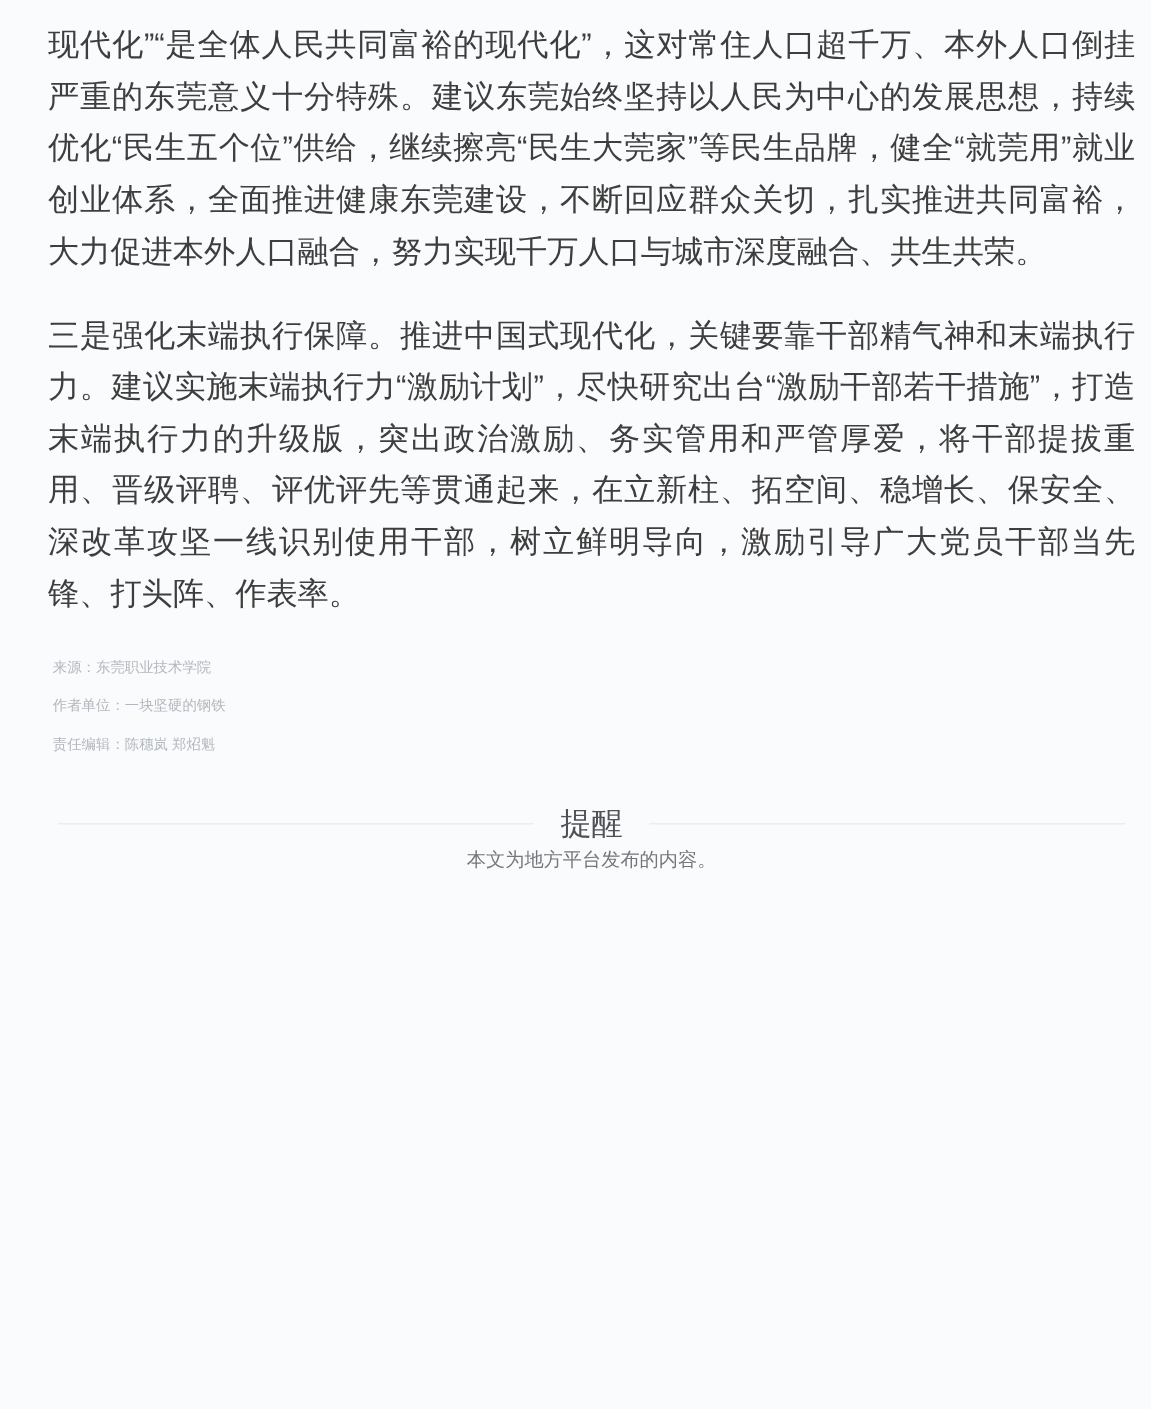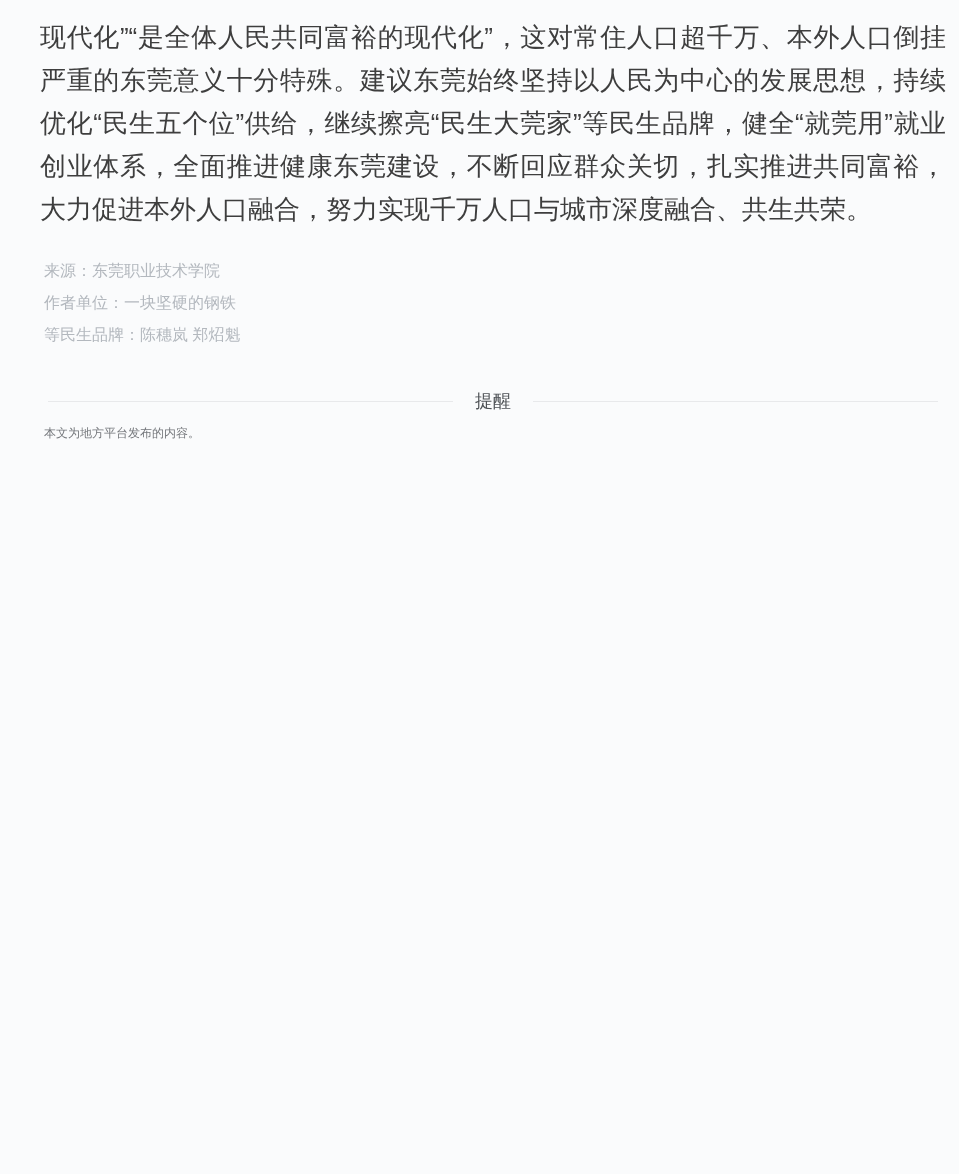--- a/index.html
+++ b/index.html
@@ -28,65 +28,66 @@
     color:var(--body-text);
     text-align:justify;
     text-justify:inter-ideograph;
     margin:0 0 27px 0;
   }
   .article p:last-child{margin-bottom:0;}
   .meta{
     margin-top:26px;
   }
   .meta .meta-line{
-    font-size:16px;
+    font-size:12px;
     line-height:28px;
     color:var(--meta-text);
   }
   .reminder{
     margin-top:38px;
   }
   .reminder-divider{
     display:flex;
     align-items:center;
     height:28px;
   }
   .reminder-divider .rule{
     flex:1;
     height:1px;
     background:var(--divider);
   }
   .reminder-divider .reminder-title{
-    font-size:18px;
+    font-size:26px;
     line-height:28px;
     color:var(--reminder-title);
     padding:0 14px;
     white-space:nowrap;
   }
   .reminder-notice{
     margin-top:6px;
-    text-align:left;
-    font-size:12px;
+    text-align:center;
+    font-size:16px;
     line-height:24px;
     color:var(--notice-text);
   }
 </style>
 </head>
 <body>
 
 <div class="page">
 
   <div class="article">
     <p>现代化”“是全体人民共同富裕的现代化”，这对常住人口超千万、本外人口倒挂严重的东莞意义十分特殊。建议东莞始终坚持以人民为中心的发展思想，持续优化“民生五个位”供给，继续擦亮“民生大莞家”等民生品牌，健全“就莞用”就业创业体系，全面推进健康东莞建设，不断回应群众关切，扎实推进共同富裕，大力促进本外人口融合，努力实现千万人口与城市深度融合、共生共荣。</p>
+    <p>三是强化末端执行保障。推进中国式现代化，关键要靠干部精气神和末端执行力。建议实施末端执行力“激励计划”，尽快研究出台“激励干部若干措施”，打造末端执行力的升级版，突出政治激励、务实管用和严管厚爱，将干部提拔重用、晋级评聘、评优评先等贯通起来，在立新柱、拓空间、稳增长、保安全、深改革攻坚一线识别使用干部，树立鲜明导向，激励引导广大党员干部当先锋、打头阵、作表率。</p>
   </div>
 
   <div class="meta">
     <div class="meta-line">来源：东莞职业技术学院</div>
     <div class="meta-line">作者单位：一块坚硬的钢铁</div>
-    <div class="meta-line">等民生品牌：陈穗岚 郑炤魁</div>
+    <div class="meta-line">责任编辑：陈穗岚 郑炤魁</div>
   </div>
 
   <div class="reminder">
     <div class="reminder-divider">
       <span class="rule"></span>
       <span class="reminder-title">提醒</span>
       <span class="rule"></span>
     </div>
     <div class="reminder-notice">本文为地方平台发布的内容。</div>
   </div>

